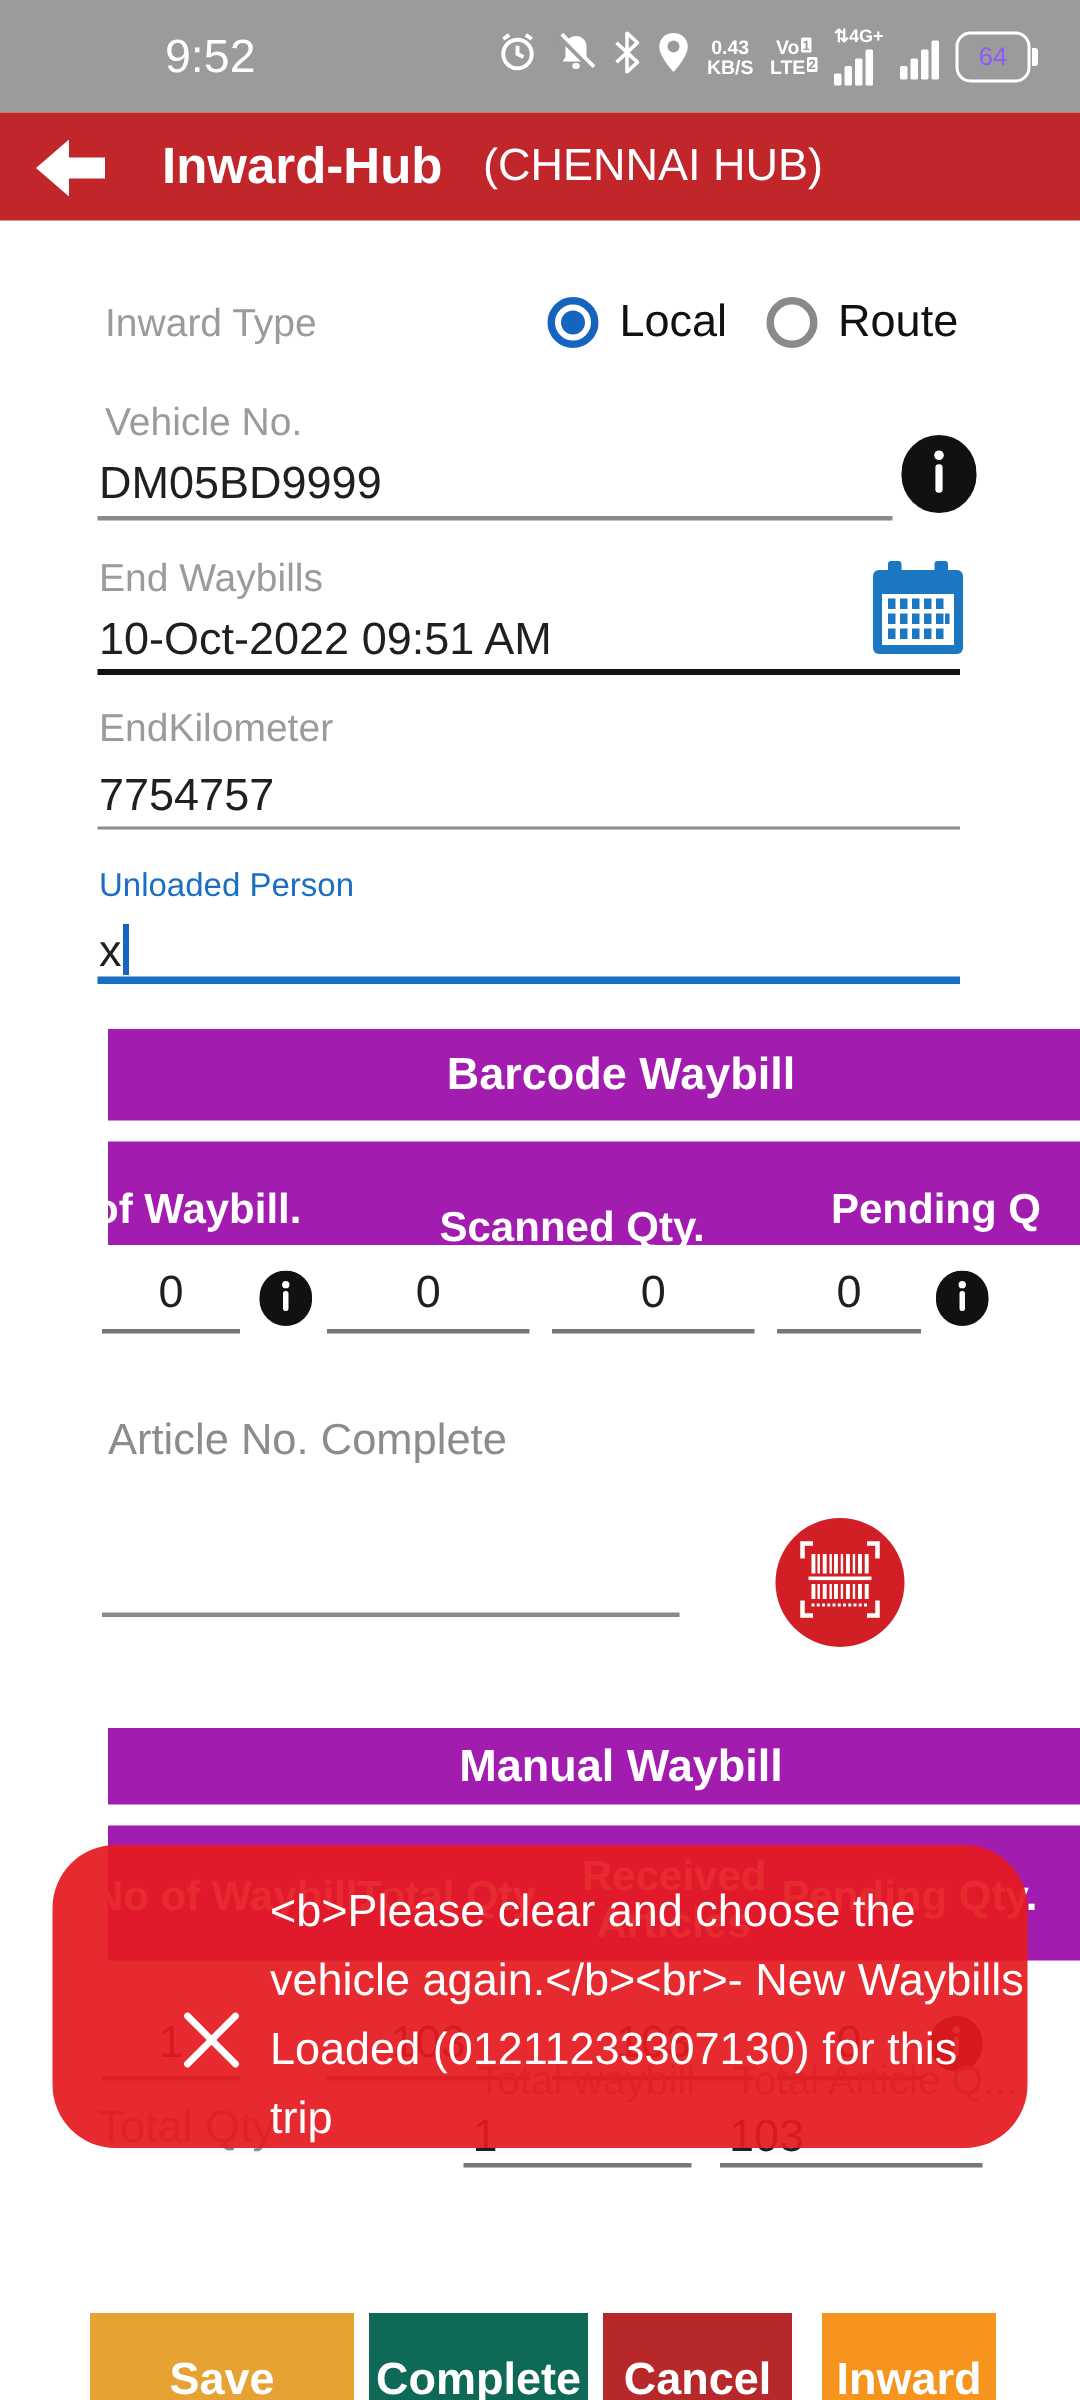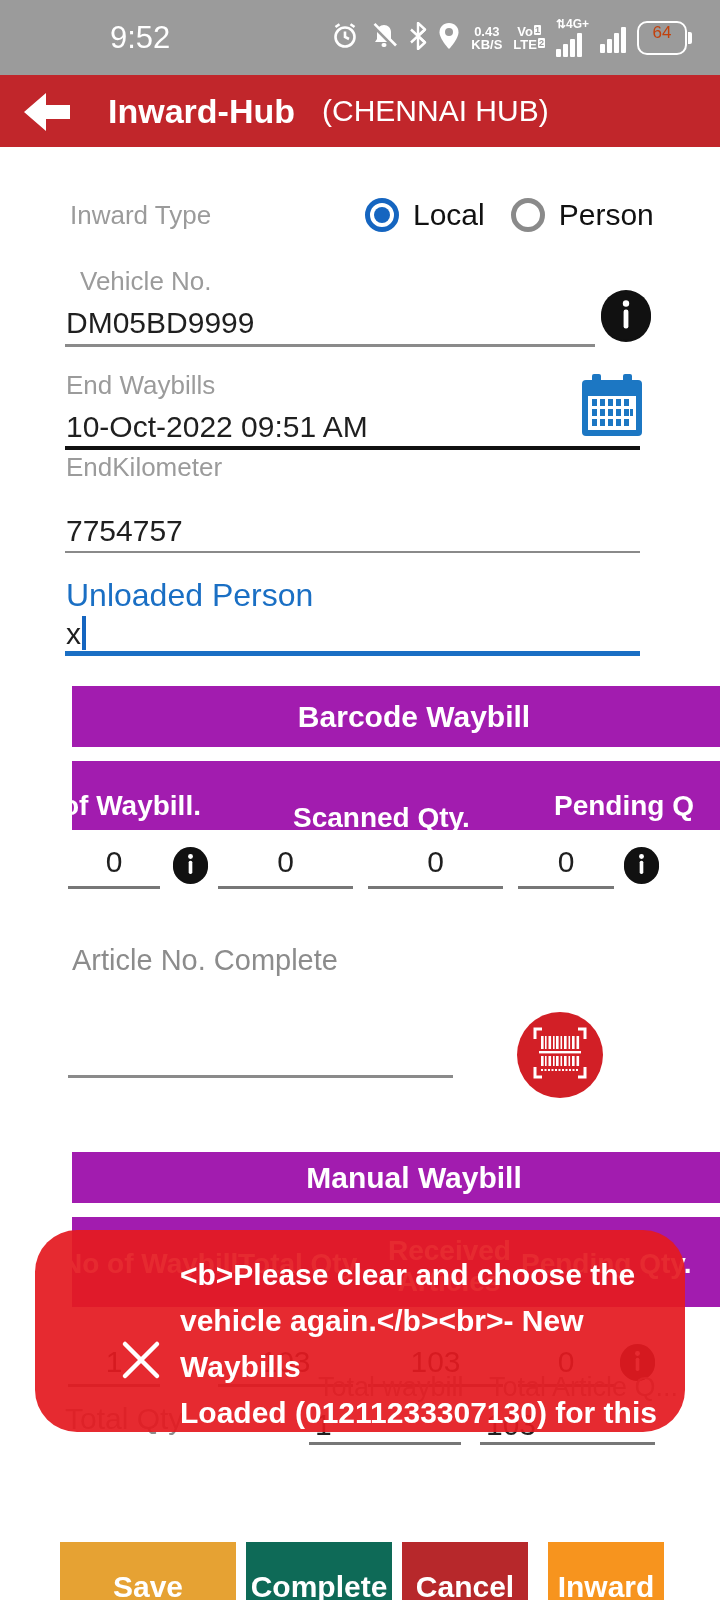--- a/index.html
+++ b/index.html
@@ -17,21 +17,21 @@
   .sb-icons{right:28px;top:0;height:75px;display:flex;align-items:center;gap:11px;color:#fff;}
   .sb-txt{font-size:13px;font-weight:bold;line-height:13px;text-align:center;color:#fff;}
   .volte .sq{display:inline-block;background:#fff;color:#9b9b9b;font-size:9px;line-height:10px;
     padding:0 1px;border-radius:1px;font-weight:bold;vertical-align:top;margin-left:1px;}
   .sig{display:flex;align-items:flex-end;gap:2px;height:26px;}
   .sig i{display:block;width:5px;background:#fff;border-radius:1px;}
   .netgrp{display:flex;flex-direction:column;align-items:flex-start;gap:1px;}
   .net-lbl{font-size:12px;font-weight:bold;line-height:12px;}
   .battery{display:flex;align-items:center;}
   .batt-body{width:46px;height:30px;border:2px solid #fff;border-radius:10px;
-    display:flex;justify-content:center;font-size:17px;color:#c2410c;}
+    display:flex;align-items:center;justify-content:center;font-size:17px;color:#8b5cf6;}
   .batt-nub{width:4px;height:12px;background:#fff;border-radius:0 2px 2px 0;margin-left:1px;}
 
   
   .appbar{left:0;top:75px;width:720px;height:72px;background:#c1262b;}
   .ab-title{left:108px;top:75px;height:72px;line-height:72px;color:#fff;font-size:34px;font-weight:bold;}
   .ab-sub{left:322px;top:75px;height:72px;line-height:72px;color:#fff;font-size:30px;}
 
   
   .lbl{color:#9b9b9b;font-size:26px;}
   .val{color:#1f1f1f;font-size:30px;}
@@ -54,21 +54,21 @@
   .th{color:#fff;font-weight:bold;font-size:28px;position:absolute;}
   .cellv{color:#1f1f1f;font-size:30px;text-align:center;position:absolute;}
   .cell-ul{position:absolute;height:3px;background:#777;}
 
   .fab{left:517px;top:1012px;width:86px;height:86px;border-radius:50%;background:#d21f26;
        display:flex;align-items:center;justify-content:center;}
 
   
   .toast{left:35px;top:1230px;width:650px;height:202px;border-radius:42px;
          background:rgba(228,26,32,0.93);}
-  .toast-lines{position:absolute;left:145px;top:22px;color:#fff;font-size:30px;line-height:46px;font-weight:bold;}
+  .toast-lines{position:absolute;left:145px;top:22px;color:#fff;font-size:30px;line-height:46px;}
   .toast-x{position:absolute;left:84px;top:108px;}
 
   
   .btn{position:absolute;top:1542px;height:90px;color:#fff;font-size:30px;font-weight:bold;
        display:flex;align-items:center;justify-content:center;border:none;}
 </style>
 </head>
 <body>
 
 <div class="screen">
@@ -147,24 +147,24 @@
     </span>
   </div>
   <div class="abs ab-title">Inward-Hub</div>
   <div class="abs ab-sub">(CHENNAI HUB)</div>
 
   <div class="abs lbl" style="left:70px;top:200px;">Inward Type</div>
   <div class="abs radio-row" style="left:365px;top:198px;">
     <span class="radio sel"></span>
     <span class="radio-lbl">Local</span>
     <span class="radio unsel" style="margin-left:12px;"></span>
-    <span class="radio-lbl">Person</span>
-  </div>
-
-  <div class="abs lbl" style="left:80px;top:266px;text-align:right;">Vehicle No.</div>
+    <span class="radio-lbl">Route</span>
+  </div>
+
+  <div class="abs lbl" style="left:70px;top:266px;text-align:right;">Vehicle No.</div>
   <div class="abs val" style="left:66px;top:306px;">DM05BD9999</div>
   <div class="abs uline" style="left:65px;top:344px;width:530px;height:3px;"></div>
   <div class="abs info-ic" style="left:601px;top:292px;">
     <span>
       <svg width="50" height="50" viewBox="0 0 50 50">
           <circle cx="25" cy="25" r="25" fill="#111"></circle>
         <circle cx="25" cy="13.5" r="3.2" fill="#fff"></circle>
           <rect x="22.6" y="19.5" width="4.8" height="19" rx="2.2" fill="#fff"></rect>
         </svg>
     </span>
@@ -195,25 +195,25 @@
           <rect x="12" y="47" width="5" height="7"></rect>
             <rect x="20" y="47" width="5" height="7"></rect>
             <rect x="28" y="47" width="5" height="7"></rect>
             <rect x="36" y="47" width="5" height="7"></rect>
             <rect x="44" y="47" width="5" height="7"></rect>
         </g>
         </svg>
     </span>
   </div>
 
-  <div class="abs lbl" style="left:66px;top:452px;">EndKilometer</div>
+  <div class="abs lbl" style="left:66px;top:470px;">EndKilometer</div>
   <div class="abs val" style="left:66px;top:514px;">7754757</div>
   <div class="abs uline" style="left:65px;top:551px;width:575px;"></div>
 
-  <div class="abs blue" style="left:66px;top:577px;font-size:32px;">Unloaded Person</div>
+  <div class="abs blue" style="left:66px;top:577px;font-size:22px;">Unloaded Person</div>
   <div class="abs val" style="left:66px;top:616px;">
     <span>x</span><span style="display:inline-block;width:4px;height:34px;background:#1565c0;vertical-align:-6px;margin-left:1px;"></span>
   </div>
   <div class="abs" style="left:65px;top:651px;width:575px;height:5px;background:#1a6fc4;"></div>
 
   <div class="abs band" style="top:686px;height:61px;">
     <div class="band-title" style="line-height:61px;">Barcode Waybill</div>
   </div>
   <div class="abs band" style="top:761px;height:69px;"></div>
   <div class="abs th" style="left:62px;top:790px;">of Waybill.</div>

